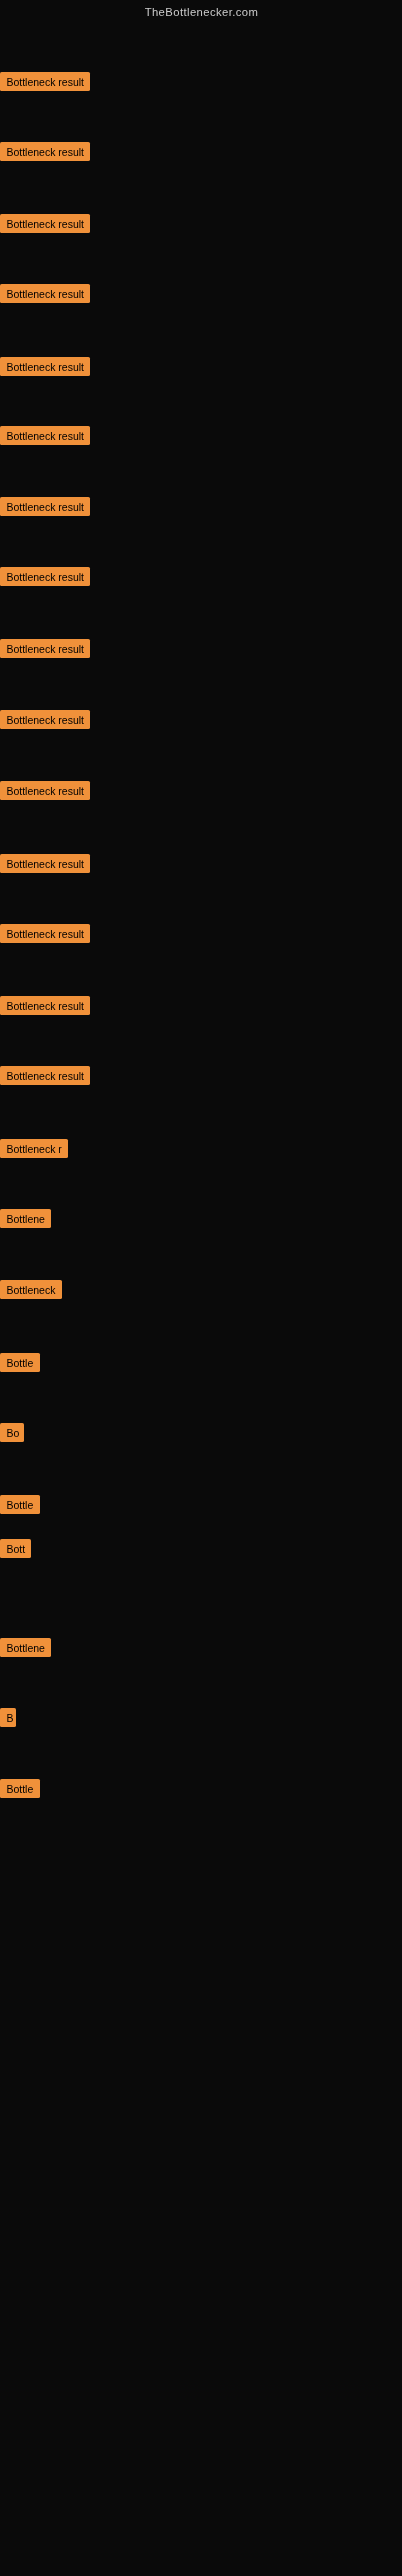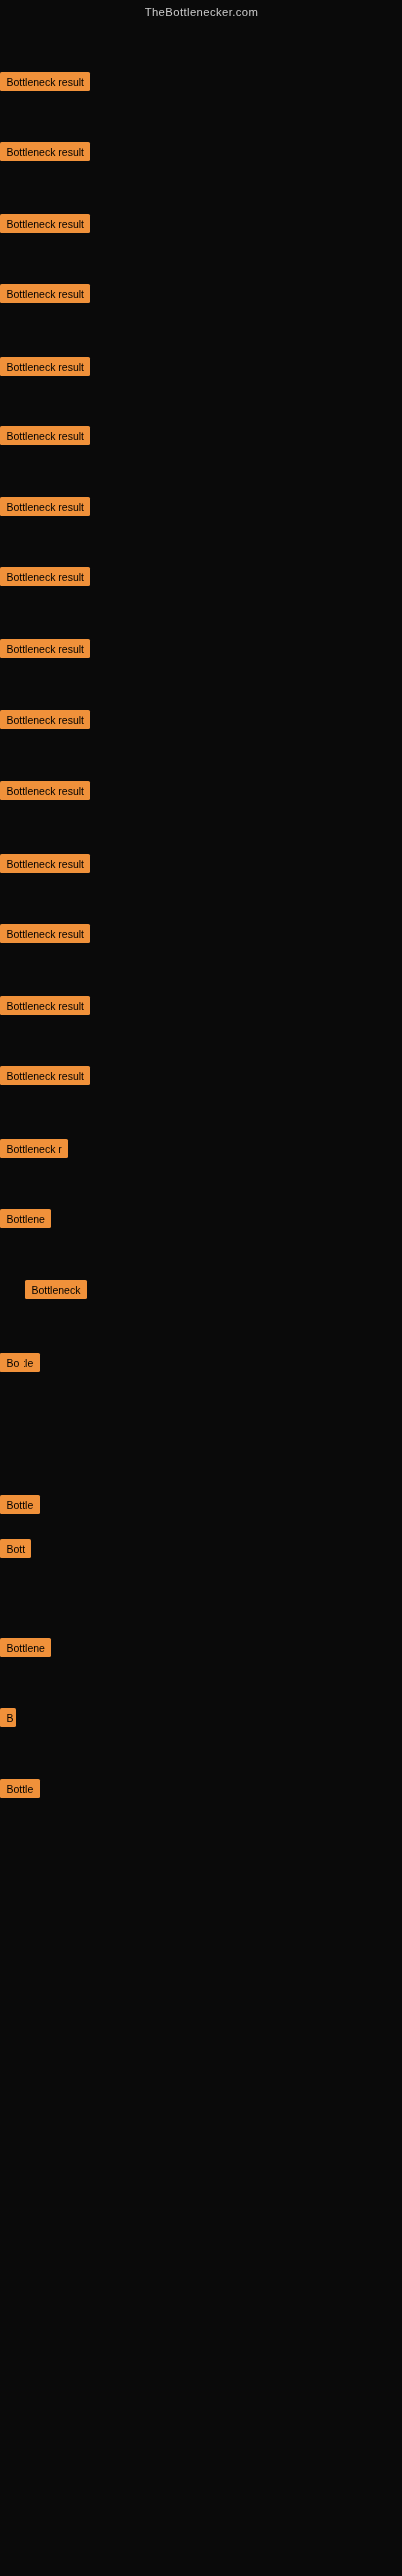--- a/index.html
+++ b/index.html
@@ -62,22 +62,22 @@
     <div class="bottleneck-item" style="top: 541px;"><span class="bottleneck-badge" style="max-width: 97px;">Bottleneck result</span></div>
     <div class="bottleneck-item" style="top: 613px;"><span class="bottleneck-badge" style="max-width: 97px;">Bottleneck result</span></div>
     <div class="bottleneck-item" style="top: 684px;"><span class="bottleneck-badge" style="max-width: 97px;">Bottleneck result</span></div>
     <div class="bottleneck-item" style="top: 755px;"><span class="bottleneck-badge" style="max-width: 97px;">Bottleneck result</span></div>
     <div class="bottleneck-item" style="top: 828px;"><span class="bottleneck-badge" style="max-width: 97px;">Bottleneck result</span></div>
     <div class="bottleneck-item" style="top: 898px;"><span class="bottleneck-badge" style="max-width: 97px;">Bottleneck result</span></div>
     <div class="bottleneck-item" style="top: 970px;"><span class="bottleneck-badge" style="max-width: 97px;">Bottleneck result</span></div>
     <div class="bottleneck-item" style="top: 1040px;"><span class="bottleneck-badge" style="max-width: 97px;">Bottleneck result</span></div>
     <div class="bottleneck-item" style="top: 1113px;"><span class="bottleneck-badge" style="max-width: 72px;">Bottleneck r</span></div>
     <div class="bottleneck-item" style="top: 1183px;"><span class="bottleneck-badge" style="max-width: 56px;">Bottlene</span></div>
-    <div class="bottleneck-item" style="top: 1254px; padding-left: 25px;"><span class="bottleneck-badge" style="max-width: 64px;">Bottleneck</span></div>
+    <div class="bottleneck-item" style="top: 1254px;"><span class="bottleneck-badge" style="max-width: 64px;">Bottleneck</span></div>
     <div class="bottleneck-item" style="top: 1327px;"><span class="bottleneck-badge" style="max-width: 47px;">Bottle</span></div>
-    <div class="bottleneck-item" style="top: 1327px;"><span class="bottleneck-badge" style="max-width: 24px;">Bo</span></div>
+    <div class="bottleneck-item" style="top: 1397px;"><span class="bottleneck-badge" style="max-width: 24px;">Bo</span></div>
     <div class="bottleneck-item" style="top: 1469px;"><span class="bottleneck-badge" style="max-width: 47px;">Bottle</span></div>
     <div class="bottleneck-item" style="top: 1513px;"><span class="bottleneck-badge" style="max-width: 34px;">Bott</span></div>
     <div class="bottleneck-item" style="top: 1612px;"><span class="bottleneck-badge" style="max-width: 56px;">Bottlene</span></div>
     <div class="bottleneck-item" style="top: 1682px;"><span class="bottleneck-badge" style="max-width: 16px;">B</span></div>
     <div class="bottleneck-item" style="top: 1753px;"><span class="bottleneck-badge" style="max-width: 47px;">Bottle</span></div>
   </div>
 
 
 </body></html>

